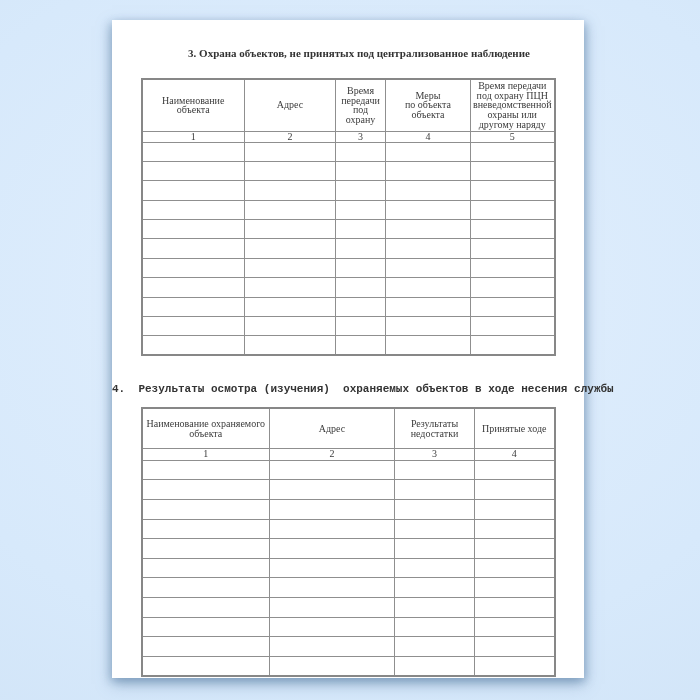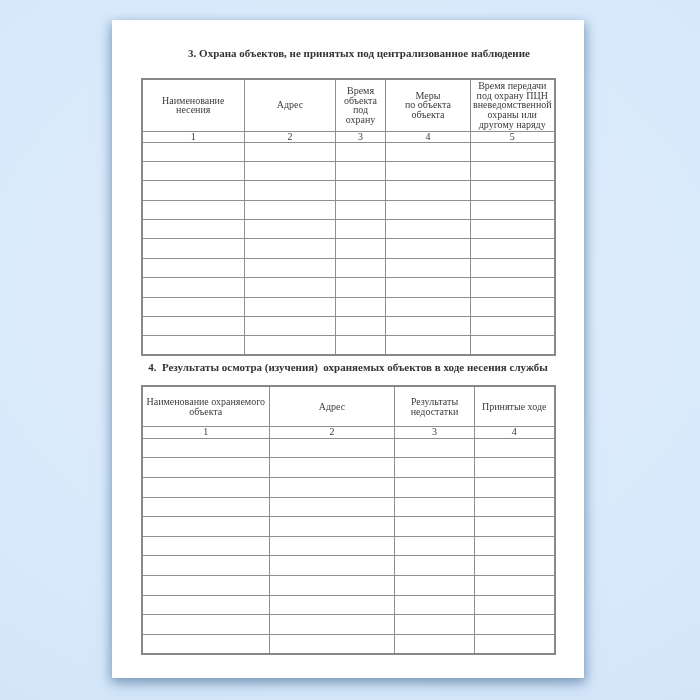--- a/index.html
+++ b/index.html
@@ -29,21 +29,21 @@
   .title {
     margin: 0;
     text-align: center;
     font-size: 11px;
     line-height: 14px;
     font-weight: bold;
     color: #333333;
     white-space: pre;
   }
   .title-1 { margin-top: 26px; padding-left: 22px; }
-  .title-2 { margin-top: 4px; }
+  .title-2 { margin-top: 26px; font-family: Liberation Mono, monospace; }
   table {
     border-collapse: collapse;
     table-layout: fixed;
     margin: 0 auto;
     border: 2px solid #878787;
     empty-cells: show;
   }
   .table-1 { margin-top: 18px; width: 413px; }
   .table-2 { margin-top: 11px; width: 413px; }
   td {
@@ -82,24 +82,24 @@
   <table class="table-1">
     <colgroup>
       <col style="width:103px">
       <col style="width:91px">
       <col style="width:50px">
       <col style="width:85px">
       <col style="width:84px">
     </colgroup>
     <tbody>
       <tr class="hdr-row">
-        <td>Наименование несения</td>
+        <td>Наименование объекта</td>
         <td>Адрес</td>
         <td>Время
-объекта
+передачи
 под охрану</td>
         <td>Меры
 по объекта объекта</td>
         <td>Время передачи
 под охрану ПЦН
 вневедомственной
 охраны или
 другому наряду</td>
       </tr>
       <tr class="num-row">

